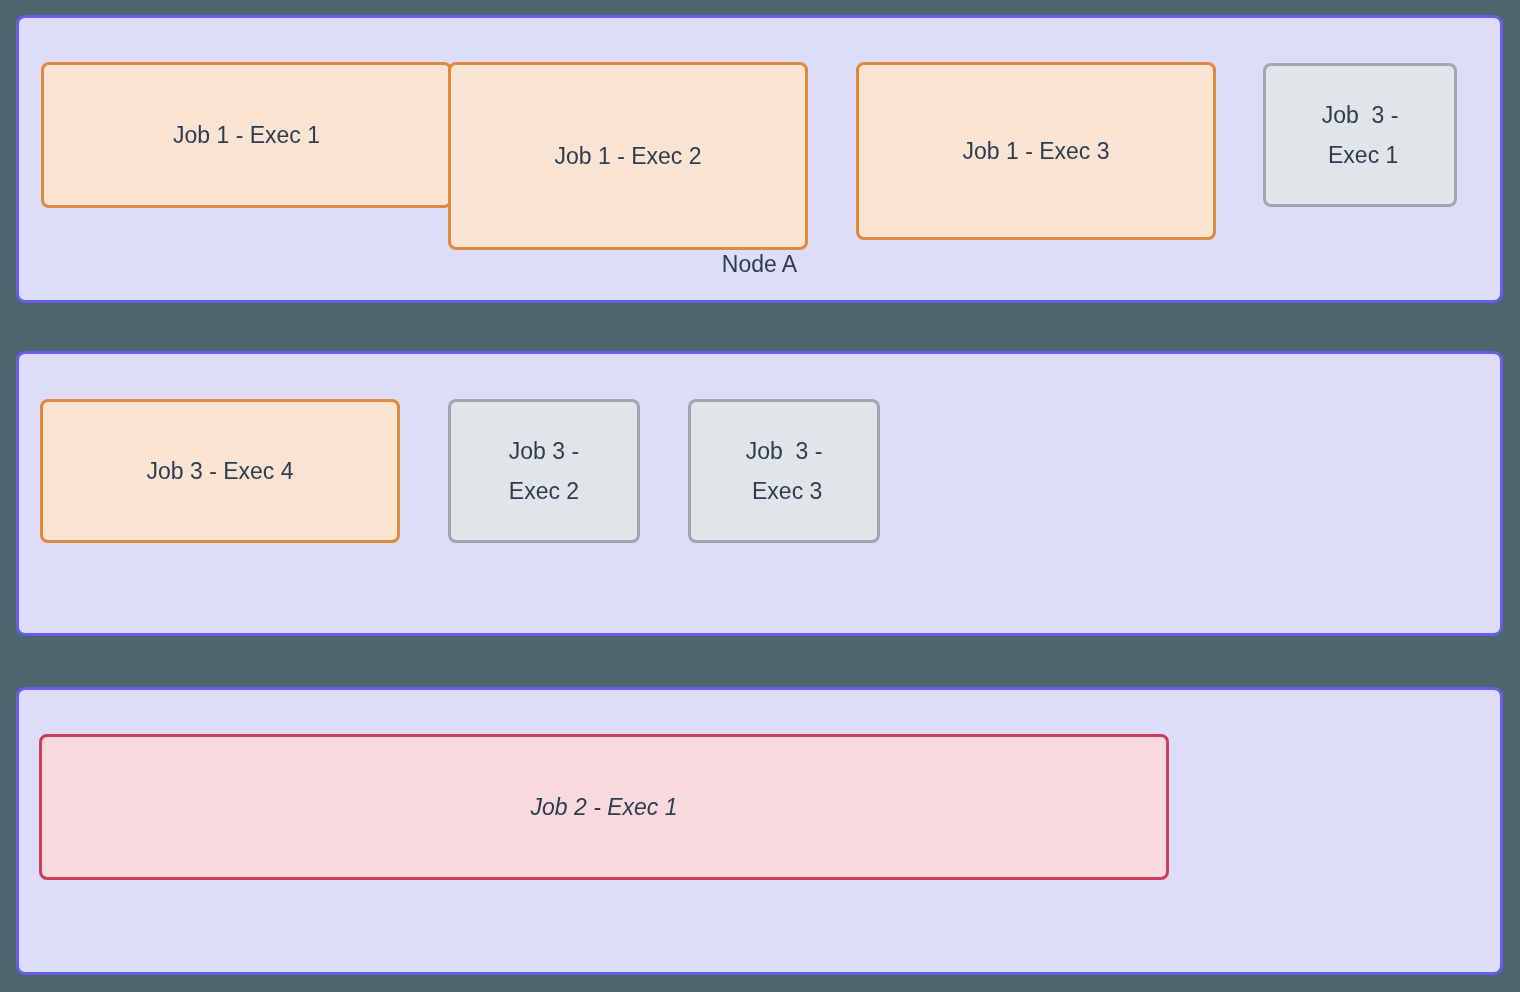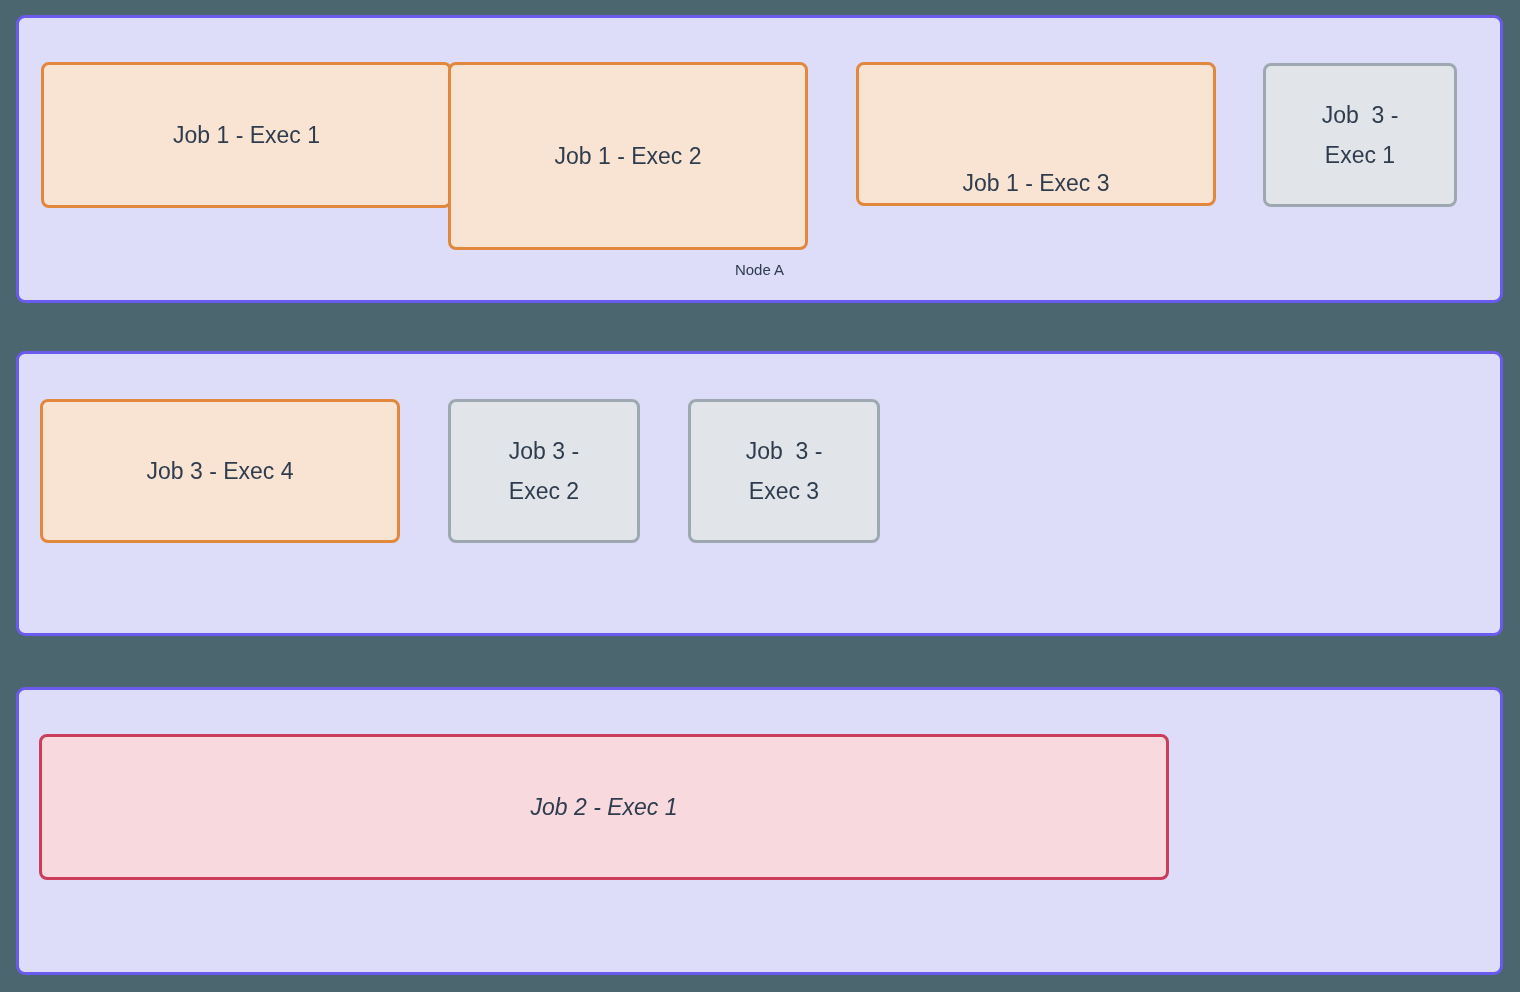--- a/index.html
+++ b/index.html
@@ -22,21 +22,21 @@
     border: 3px solid var(--node-border, #6B5AEE);
     border-radius: 9px;
     box-sizing: border-box;
   }
   .node-label {
     position: absolute;
     left: 0;
     right: 0;
     bottom: 22px;
     text-align: center;
-    font-size: 15px;
+    font-size: 23px;
     font-weight: 500;
     color: var(--text-color, #2E3C4E);
   }
   .exec {
     position: absolute;
     display: flex;
     align-items: center;
     justify-content: center;
     border-radius: 8px;
     box-sizing: border-box;
@@ -49,37 +49,38 @@
   .exec span {
     white-space: pre-wrap;
   }
   .exec.orange {
     background: var(--orange-fill, #F9E4D3);
     border: 3px solid var(--orange-border, #E2883C);
   }
   .exec.gray {
     background: var(--gray-fill, #E1E5E9);
     border: 3px solid var(--gray-border, #9EA8B0);
+    text-align: right;
   }
   .exec.pink {
     background: var(--pink-fill, #F7D9DE);
     border: 3px solid var(--pink-border, #CB3D5B);
   }
 </style>
 </head>
 <body style="--canvas-bg: #4C666F; --node-fill: #DDDCF9; --node-border: #6B5AEE; --orange-fill: #F9E4D3; --orange-border: #E2883C; --gray-fill: #E1E5E9; --gray-border: #9EA8B0; --pink-fill: #F7D9DE; --pink-border: #CB3D5B; --text-color: #2E3C4E;">
 
 <section class="node" style="top:15px; height:288px;">
   <div class="exec orange" style="left:22px; top:44px; width:411px; height:146px;">
     <span>Job 1 - Exec 1</span>
   </div>
   <div class="exec orange" style="left:429px; top:44px; width:360px; height:188px;">
     <span>Job 1 - Exec 2</span>
   </div>
-  <div class="exec orange" style="left:837px; top:44px; width:360px; height:144px;align-items:flex-end;">
+  <div class="exec orange" style="left:837px; top:44px; width:360px; height:178px;">
     <span>Job 1 - Exec 3</span>
   </div>
   <div class="exec gray" style="left:1244px; top:45px; width:194px; height:144px;">
     <span>Job  3 -
 Exec 1</span>
   </div>
   <div class="node-label">Node A</div>
 </section>
 
 <section class="node" style="top:351px; height:285px;">

